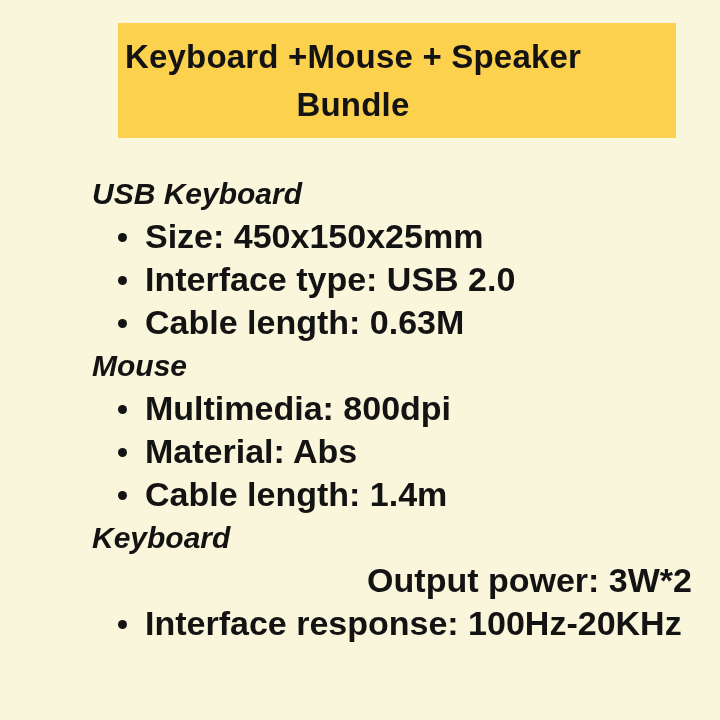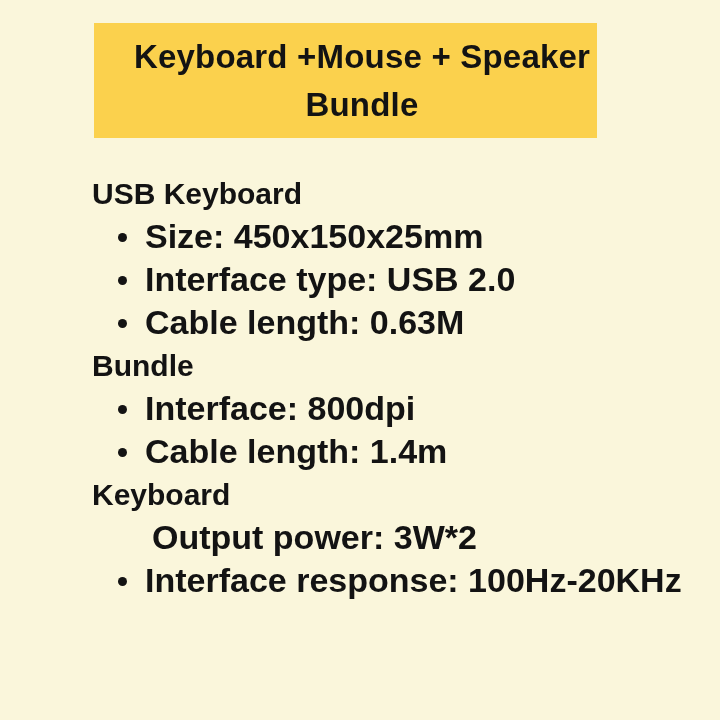--- a/index.html
+++ b/index.html
@@ -12,60 +12,62 @@
     width: 720px; height: 720px;
     background: var(--background);
     font-family: "Liberation Sans", sans-serif;
     font-weight: 700;
     color: var(--text);
     overflow: hidden;
     position: relative;
   }
   .banner {
     position: absolute;
-    left: 94px; top: 23px;
-    width: 503px; height: 115px;
+    left: 118px; top: 23px;
+    width: 558px; height: 115px;
     background: var(--banner);
     display: flex;
     align-items: center;
-    justify-content: flex-end;
+    justify-content: flex-start;
   }
   .banner-title {
     width: 470px;
     text-align: center;
     font-size: 33px;
     line-height: 48px;
     letter-spacing: 0.2px;
   }
   .content {
     position: absolute;
     left: 92px; top: 172px;
     width: 600px;
   }
   .section-title {
     font-size: 30px;
     line-height: 43px;
+    font-style: italic;
   }
   .row {
     display: flex;
     align-items: center;
     font-size: 34px;
     line-height: 43px;
     padding-left: 26px;
   }
   .row .dot {
     flex: none;
     width: 9px; height: 9px;
     border-radius: 50%;
     background: var(--text);
     margin-right: 18px;
     margin-top: 2px;
   }
   .row.no-dot {
     padding-left: 60px;
+    justify-content: flex-end;
   }
 </style>
 </head>
 <body>
 
 <div class="banner">
   <div class="banner-title">Keyboard +Mouse + Speaker Bundle</div>
 </div>
 
 <div class="content">
@@ -77,24 +79,28 @@
   </div>
   <div class="row">
     <span class="dot"></span>
     <span>Interface type: USB 2.0</span>
   </div>
   <div class="row">
     <span class="dot"></span>
     <span>Cable length: 0.63M</span>
   </div>
 
-  <div class="section-title">Bundle</div>
+  <div class="section-title">Mouse</div>
   <div class="row">
     <span class="dot"></span>
-    <span>Interface: 800dpi</span>
+    <span>Multimedia: 800dpi</span>
+  </div>
+  <div class="row">
+    <span class="dot"></span>
+    <span>Material: Abs</span>
   </div>
   <div class="row">
     <span class="dot"></span>
     <span>Cable length: 1.4m</span>
   </div>
 
   <div class="section-title">Keyboard</div>
   <div class="row no-dot">
 
     <span>Output power: 3W*2</span>

